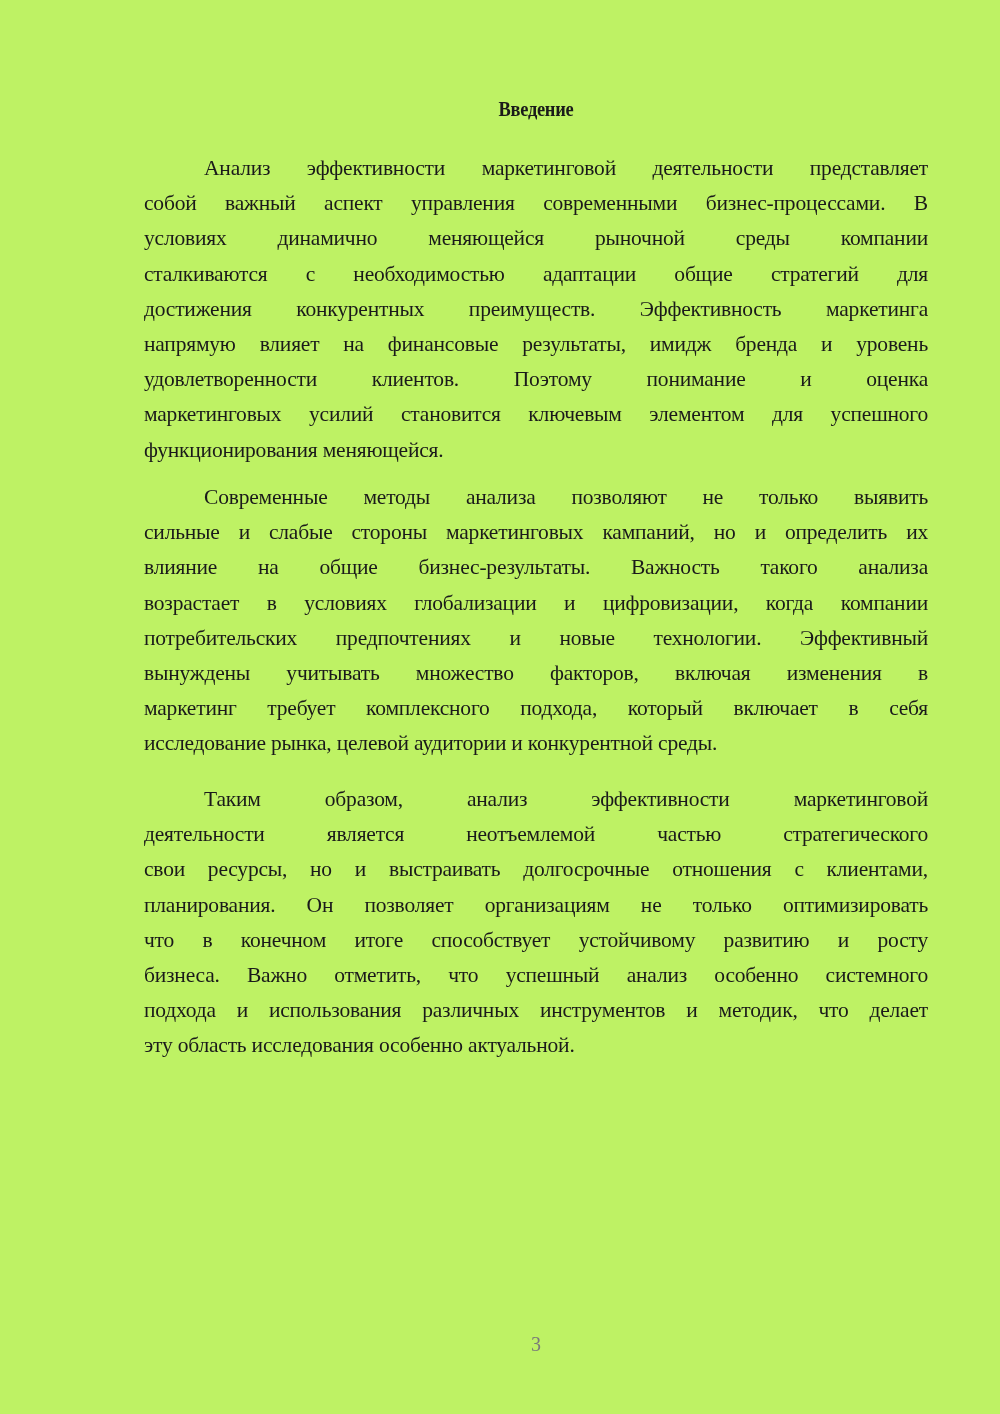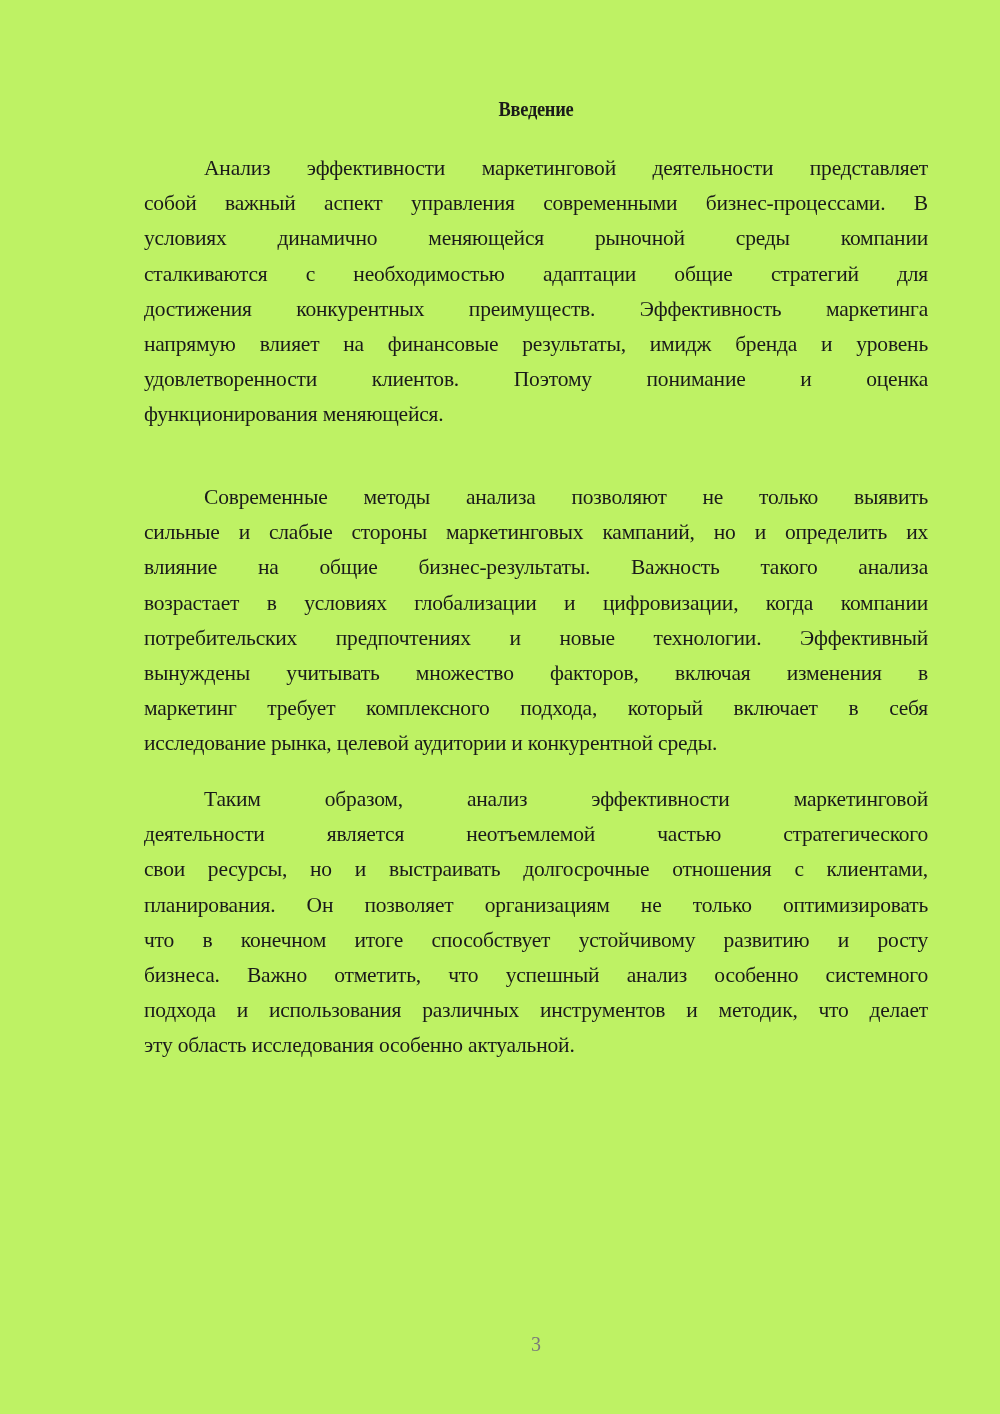--- a/index.html
+++ b/index.html
@@ -76,20 +76,21 @@
   <div class="heading">Введение</div>
 
   <div class="para" id="para-1">
     <span class="line first">Анализ эффективности маркетинговой деятельности представляет</span>
     <span class="line">собой важный аспект управления современными бизнес-процессами. В</span>
     <span class="line">условиях динамично меняющейся рыночной среды компании</span>
     <span class="line">сталкиваются с необходимостью адаптации общие стратегий для</span>
     <span class="line">достижения конкурентных преимуществ. Эффективность маркетинга</span>
     <span class="line">напрямую влияет на финансовые результаты, имидж бренда и уровень</span>
     <span class="line">удовлетворенности клиентов. Поэтому понимание и оценка</span>
+    <span class="line">маркетинговых усилий становится ключевым элементом для успешного</span>
     <span class="line last">функционирования меняющейся.</span>
   </div>
 
   <div class="para" id="para-2">
     <span class="line first">Современные методы анализа позволяют не только выявить</span>
     <span class="line">сильные и слабые стороны маркетинговых кампаний, но и определить их</span>
     <span class="line">влияние на общие бизнес-результаты. Важность такого анализа</span>
     <span class="line">возрастает в условиях глобализации и цифровизации, когда компании</span>
     <span class="line">потребительских предпочтениях и новые технологии. Эффективный</span>
     <span class="line">вынуждены учитывать множество факторов, включая изменения в</span>

